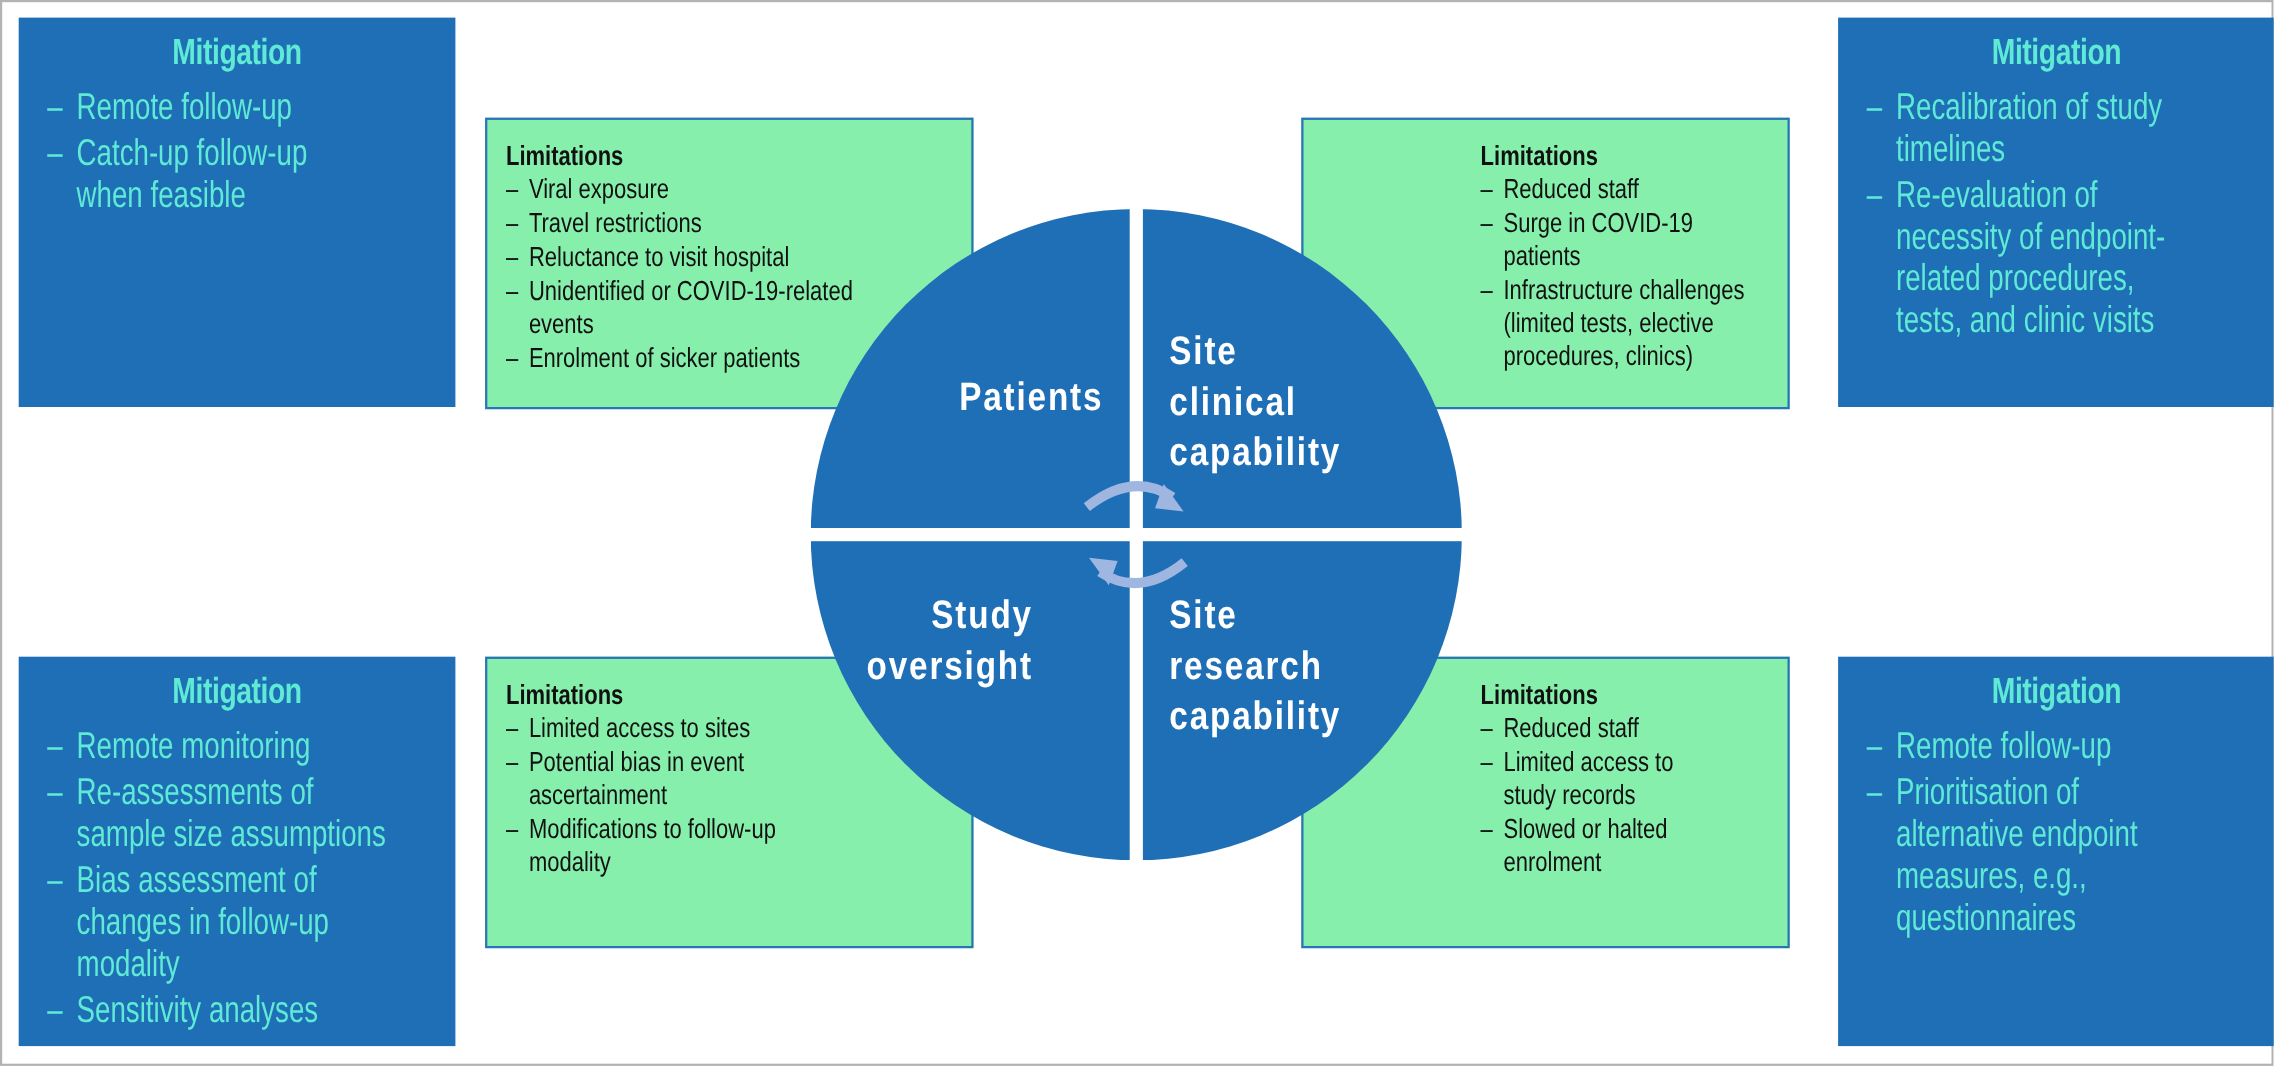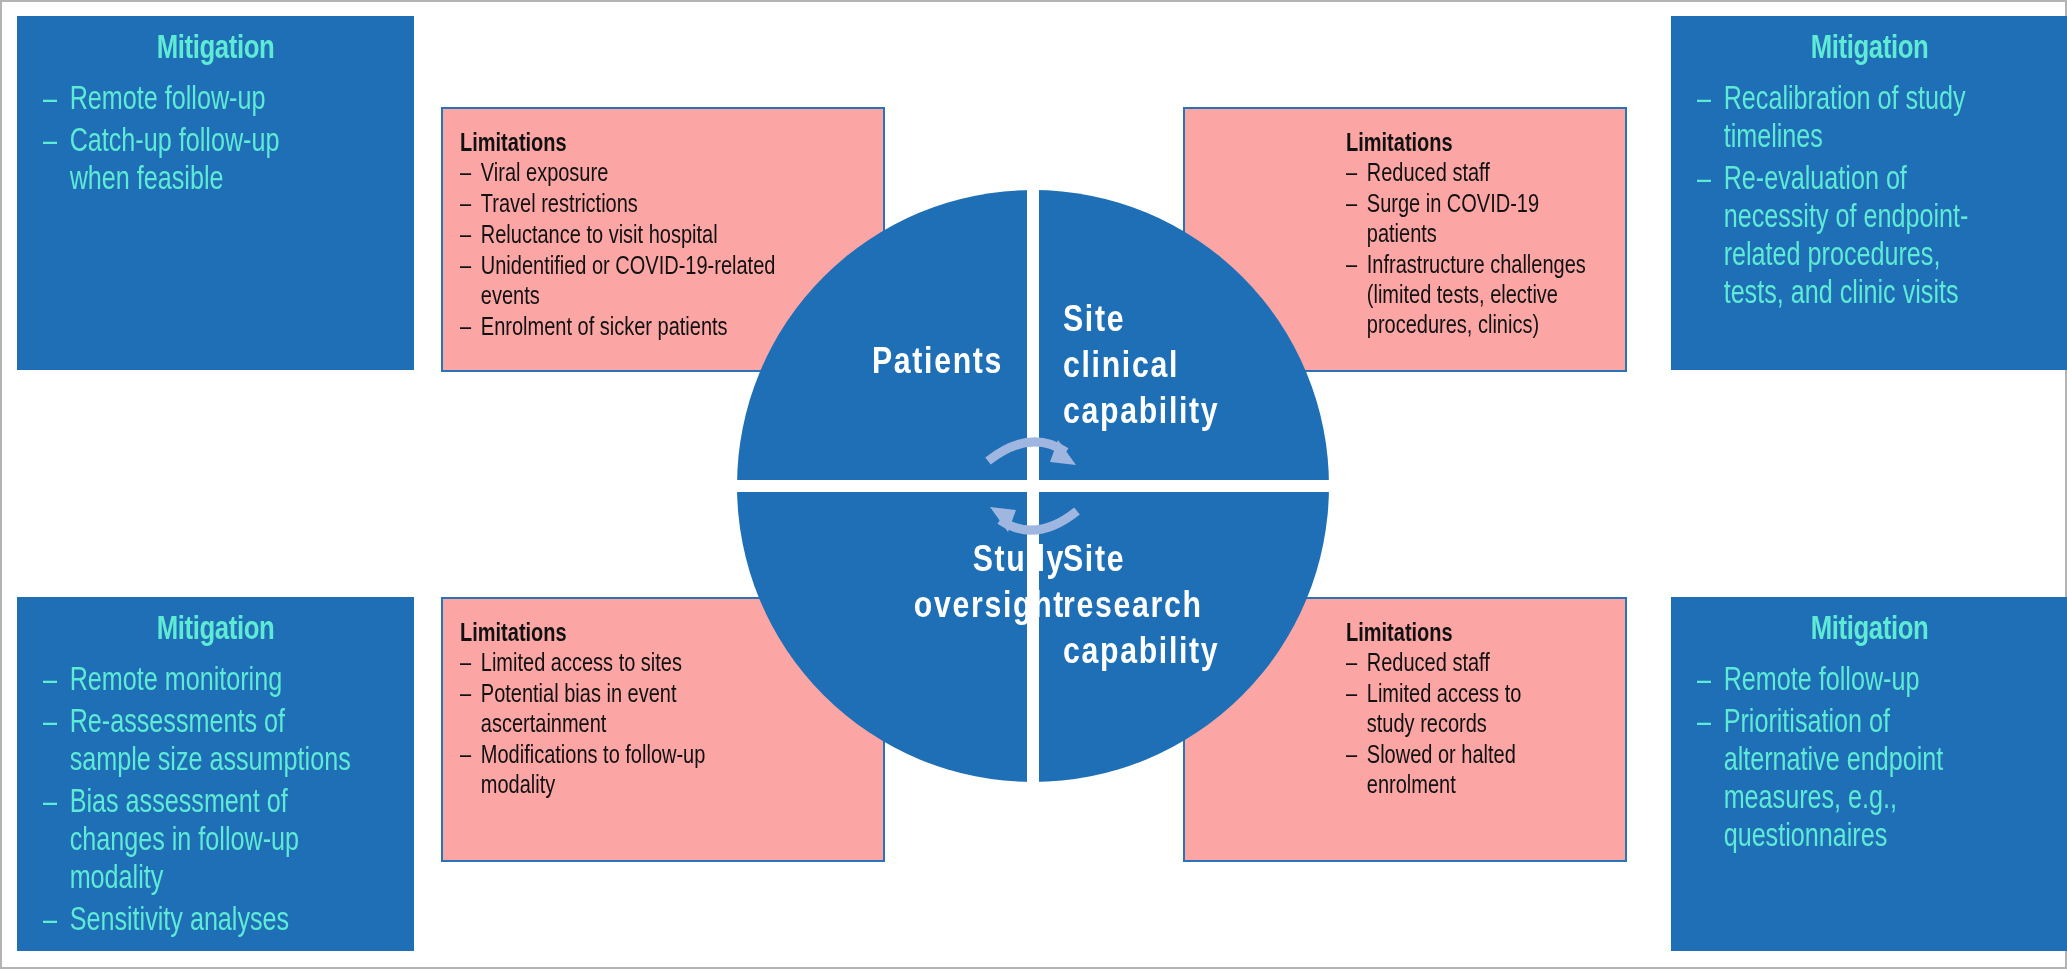--- a/index.html
+++ b/index.html
@@ -3,21 +3,21 @@
 <meta charset="utf-8">
 <style>
   html, body { margin:0; padding:0; background:#ffffff; }
   body { width:2067px; height:969px; position:relative; overflow:hidden; }
   .frame { position:absolute; left:0; top:0; width:2063px; height:965px; border:2px solid #b3b3b3; background:#fff; }
   .mit { position:absolute; width:397px; height:354px; background:#1f6fb6; color:#5eead4; }
   .mit-title { position:absolute; left:0; right:0; top:12px; text-align:center; font-family:"Liberation Sans", sans-serif; font-weight:bold; font-size:33px; letter-spacing:-0.5px; transform:scaleX(0.78); transform-origin:center top; }
   .mit-list { position:absolute; left:26px; top:62px; width:470px; margin:0; padding:0; list-style:none; font-family:"Liberation Sans", sans-serif; font-size:34px; line-height:38px; transform:scaleX(0.74); transform-origin:left top; }
   .mit-list li, .lim-list li { position:relative; padding-left:36px; margin-bottom:4px; }
   .mit-list li .dash, .lim-list li .dash { position:absolute; left:0; top:0; }
-  .lim { position:absolute; width:440px; height:261px; border:2px solid #2a73b8; background:#fca5a5; color:#111; }
+  .lim { position:absolute; width:440px; height:261px; border:2px solid #2a73b8; background:#86efac; color:#111; }
   .lim-inner { position:absolute; top:18px; font-family:"Liberation Sans", sans-serif; transform:scaleX(0.8); transform-origin:left top; width:460px; }
   .lim-title { font-weight:bold; font-size:25px; line-height:30px; }
   .lim-list { margin:0; padding:0; list-style:none; font-size:25px; line-height:30px; }
   .lim-list li { padding-left:26px; margin-bottom:1px; }
   .quad-label { position:absolute; color:#fff; font-family:"Liberation Sans", sans-serif; font-weight:bold; font-size:36px; line-height:46px; letter-spacing:2px; }
   .quad-label .inner { display:inline-block; transform:scaleX(0.84); }
   .ql-left { text-align:right; }
   .ql-left .inner { transform-origin:right top; }
   .ql-right .inner { transform-origin:left top; }
   svg.circle { position:absolute; left:0; top:0; }
@@ -129,18 +129,18 @@
     <polygon points="1008,532 990,507 1016,510" fill="#9fb6e0"></polygon>
   </g>
 </svg>
 
 <div class="quad-label ql-left" style="right:1064px;top:338px;">
   <span class="inner"><span>Patients</span></span>
 </div>
 <div class="quad-label ql-right" style="left:1063px;top:296px;">
   <span class="inner"><span>Site</span><br><span>clinical</span><br><span>capability</span></span>
 </div>
-<div class="quad-label ql-left" style="right:1002px;top:536px;">
+<div class="quad-label ql-left" style="right:1128px;top:536px;">
   <span class="inner"><span>Study</span><br><span>oversight</span></span>
 </div>
 <div class="quad-label ql-right" style="left:1063px;top:536px;">
   <span class="inner"><span>Site</span><br><span>research</span><br><span>capability</span></span>
 </div>
 
 </body></html>

